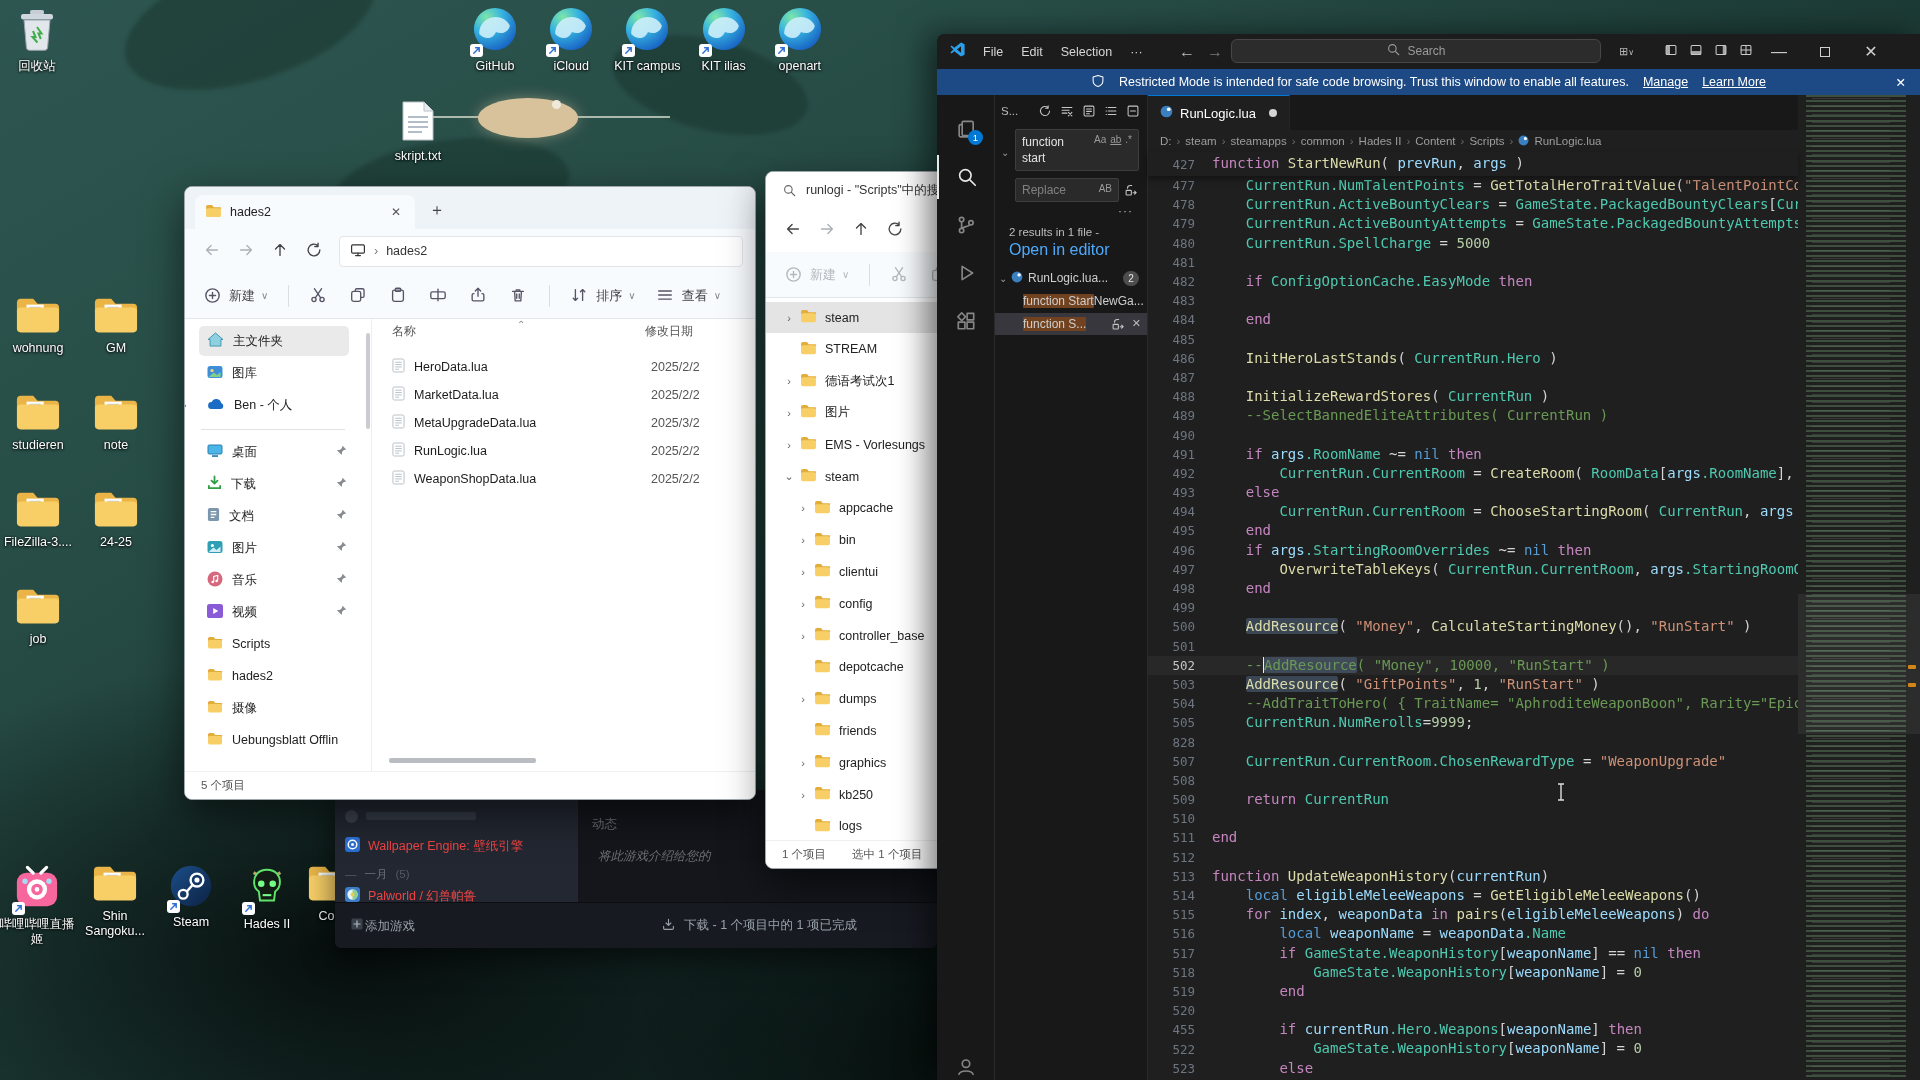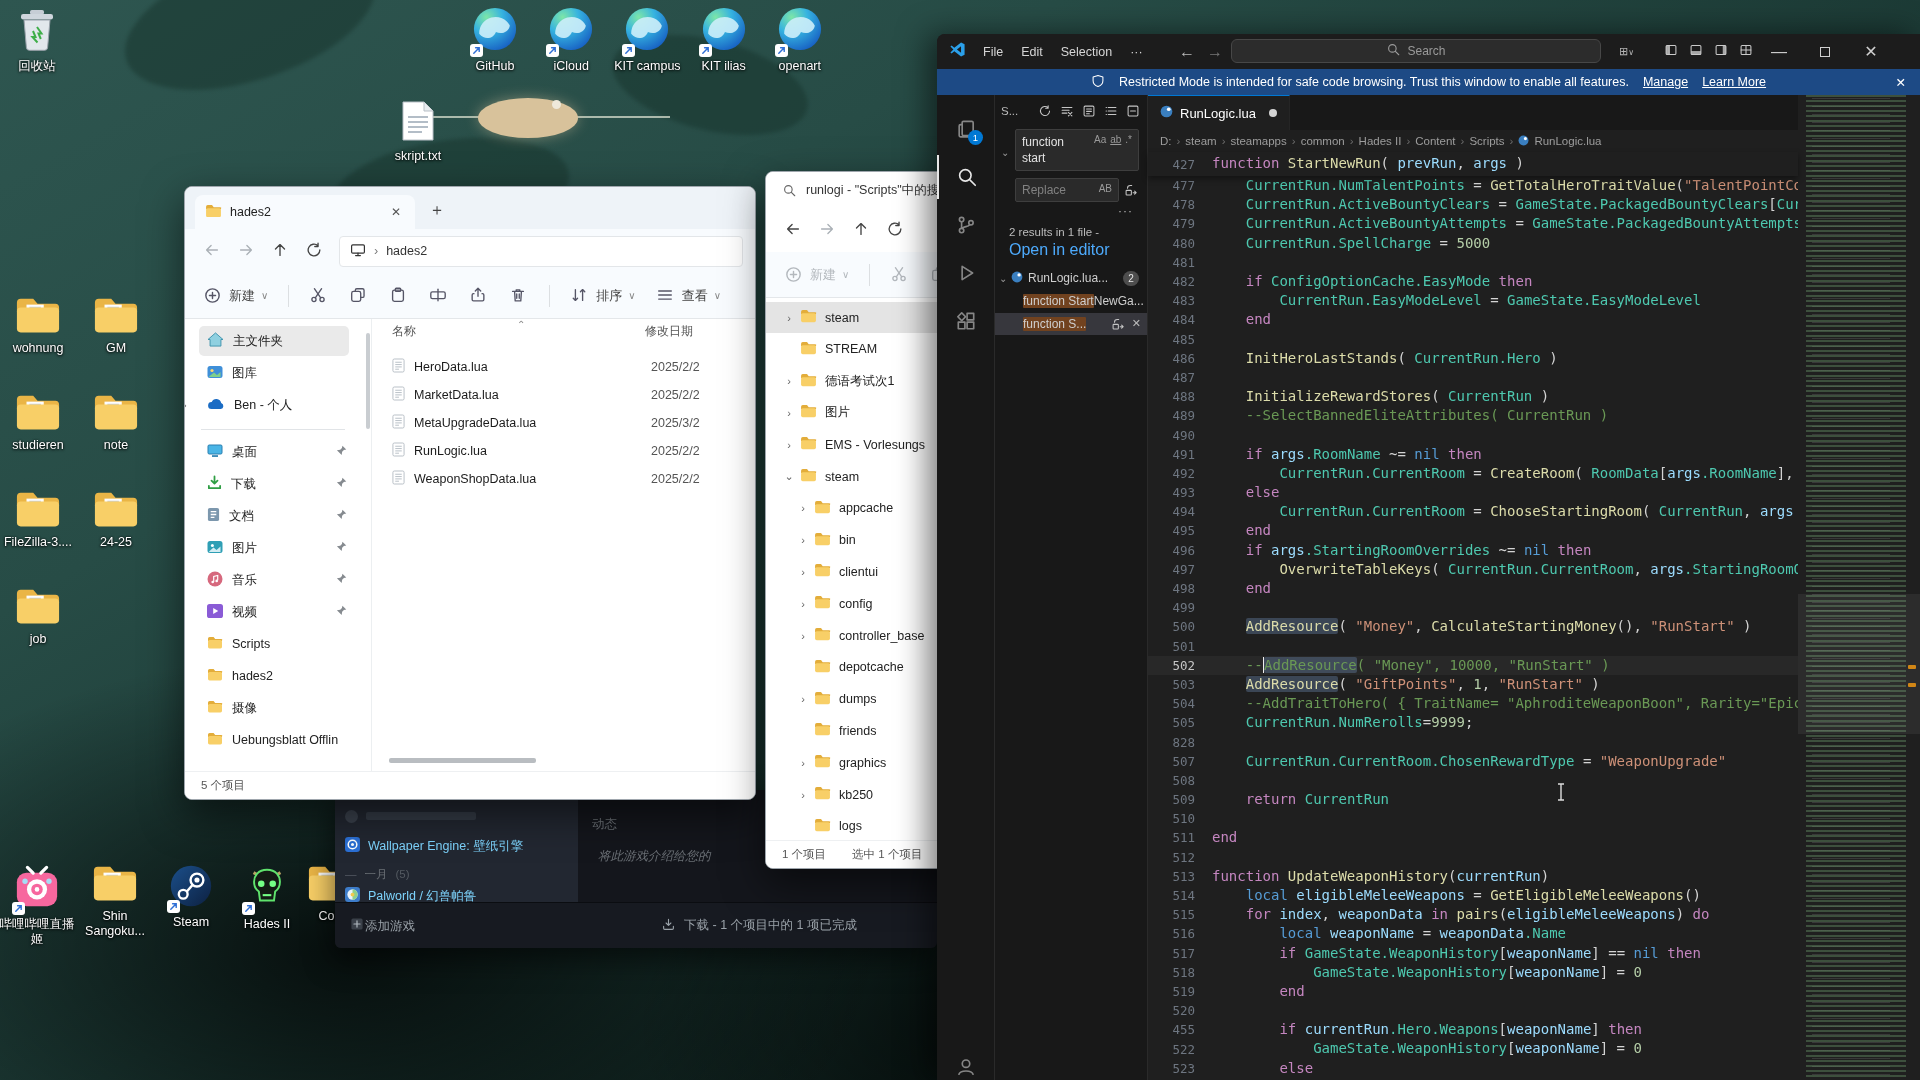--- a/index.html
+++ b/index.html
@@ -62,21 +62,21 @@
   
   .trow{position:absolute;left:0;right:8px;height:31px;display:flex;align-items:center;font-size:12.5px;color:#222;}
   .trow.sel{background:#e4e4e4;}
   .trow .chv{width:14px;text-align:center;color:#666;font-size:11px;}
   .trow .lbl{margin-left:8px;white-space:nowrap;}
   
   #steam-win{background:#14171d;border-radius:6px;overflow:hidden;box-shadow:0 10px 30px rgba(0,0,0,.6);}
   #steam-left{position:absolute;left:0;top:0;bottom:46px;width:243px;background:#222731;}
   #steam-right{position:absolute;left:243px;right:0;top:0;bottom:46px;background:#14161c;}
   .strow{position:absolute;left:10px;right:6px;height:24px;display:flex;align-items:center;gap:8px;
-     color:#7dd3fc;font-size:12.5px;white-space:nowrap;overflow:hidden;}
+     color:#ef4444;font-size:12.5px;white-space:nowrap;overflow:hidden;}
   .strow.dim{color:#6b7076;}
   #steam-bottom{position:absolute;left:0;right:0;bottom:0;height:46px;background:#171a21;border-top:1px solid #0b0d11;
      display:flex;align-items:center;color:#9aa2a9;font-size:12.5px;}
   
   #vscode{background:#1f1f1f;border-radius:8px 0 0 0;box-shadow:-10px 0 30px rgba(0,0,0,.5);overflow:hidden;}
   #vs-title{position:absolute;left:0;right:0;top:0;height:35px;background:#1c1c1c;display:flex;align-items:center;color:#cbcbcb;}
   .menu-item{font-size:12.5px;padding:0 9px;color:#d6d6d6;}
   #vs-search{position:absolute;left:294px;width:370px;height:24px;top:5px;background:#2c2c2c;border:1px solid #474747;
      border-radius:6px;display:flex;align-items:center;justify-content:center;gap:6px;color:#9a9a9a;font-size:12px;}
   .winctl{position:absolute;top:0;width:44px;height:35px;display:flex;align-items:center;justify-content:center;color:#d0d0d0;}
@@ -1089,21 +1089,20 @@
           <div class="cl">
             <span class="ln">481</span>
             <span class="ct"></span>
           </div>
           <div class="cl">
             <span class="ln">482</span>
             <span class="ct"><span class="tok-w">    </span><span class="tok-k">if </span><span class="tok-t">ConfigOptionCache.EasyMode</span><span class="tok-k"> then</span></span>
           </div>
           <div class="cl">
             <span class="ln">483</span>
-            <span class="ct"><span class="tok-w">        </span><span class="tok-t">CurrentRun.EasyModeLevel</span><span class="tok-w"> = </span><span class="tok-t">GameState.EasyModeLevel</span></span>
           </div>
           <div class="cl">
             <span class="ln">484</span>
             <span class="ct"><span class="tok-w">    </span><span class="tok-k">end</span></span>
           </div>
           <div class="cl">
             <span class="ln">485</span>
             <span class="ct"></span>
           </div>
           <div class="cl">

